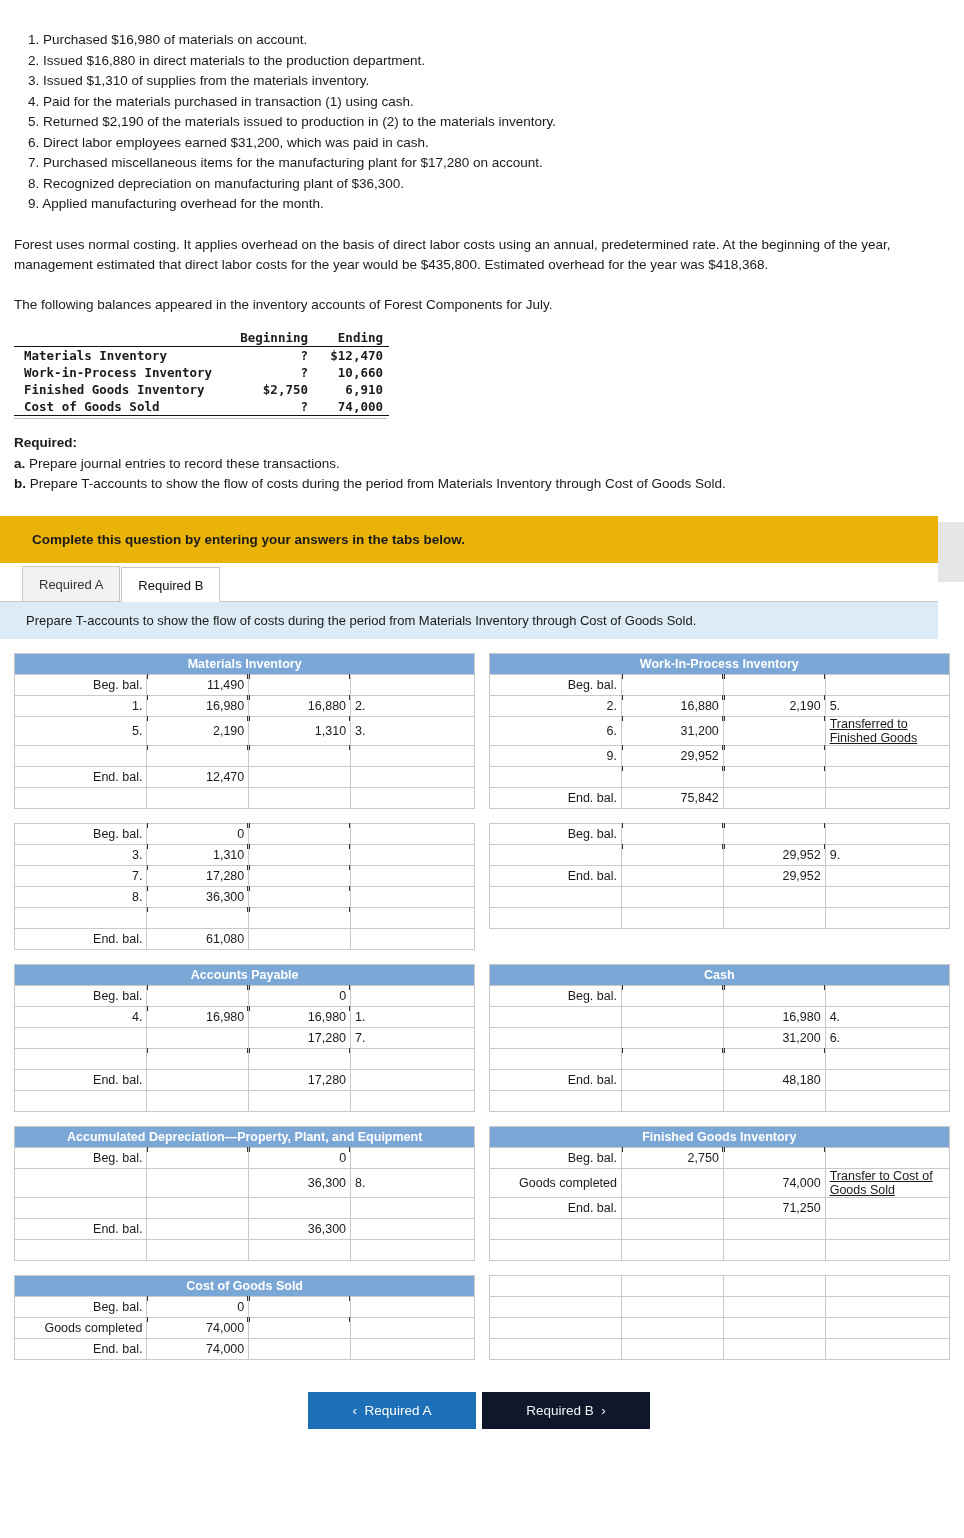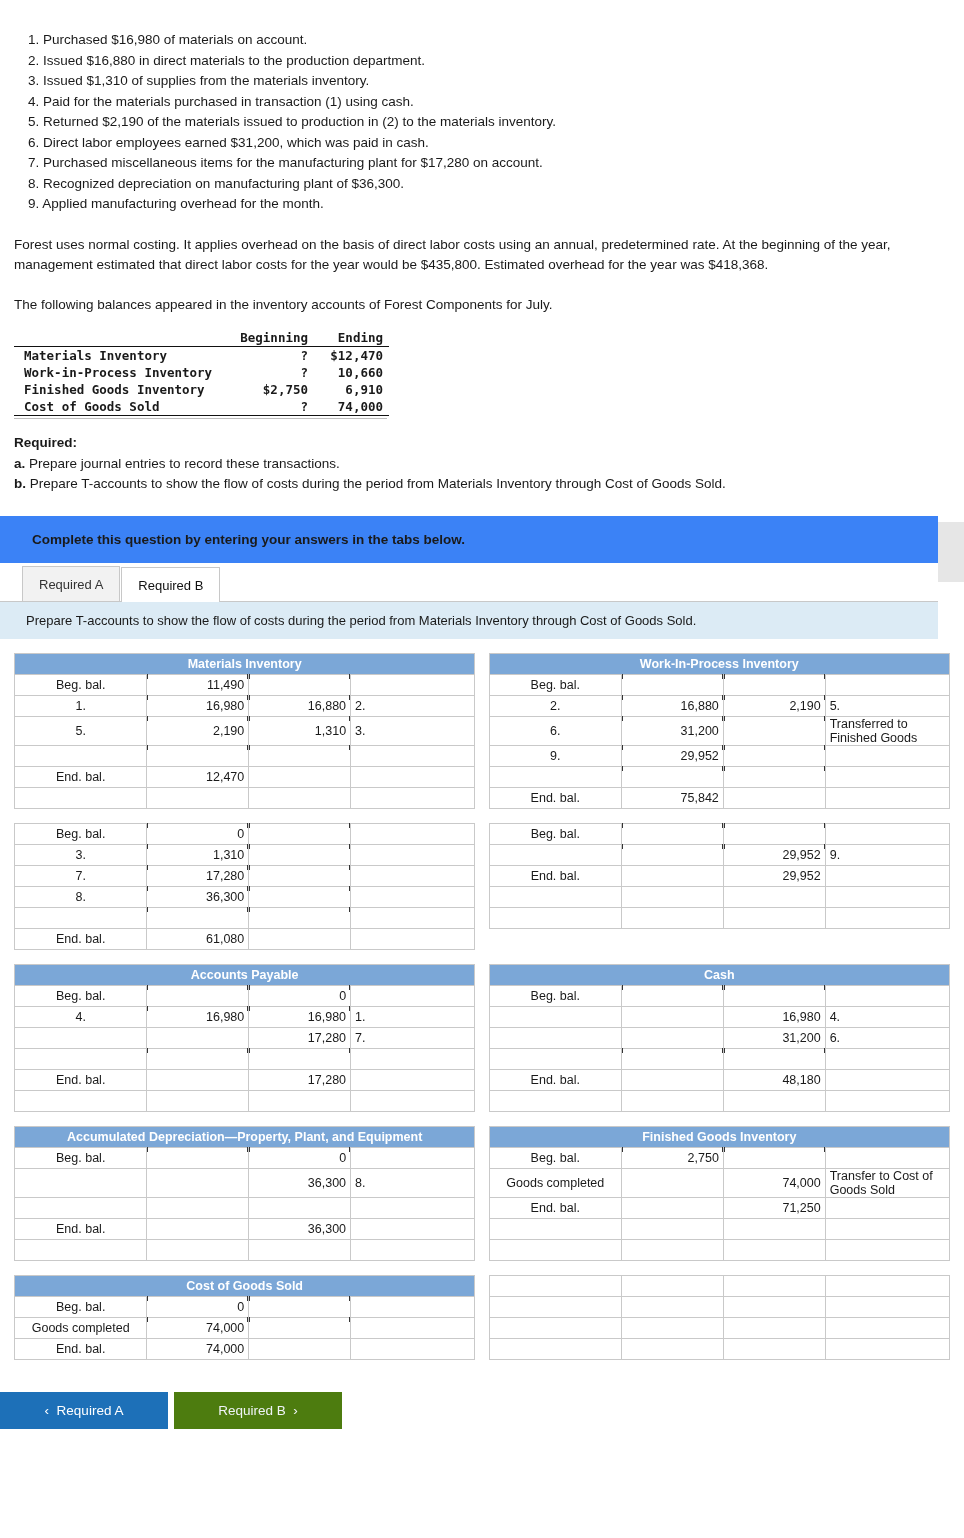--- a/index.html
+++ b/index.html
@@ -25,21 +25,21 @@
   table.bal td.lbl { text-align: left; padding-left: 10px; }
   table.bal tr.hdr th { border-bottom: 1px solid #111; padding-bottom: 1px; }
   table.bal tr.last td { border-bottom: 1px solid #111; }
   .bal-underline { border-bottom: 1px solid #bdbdbd; margin-top: 2px; width: 373px; }
 
   .required { margin: 14px 14px 0 14px; line-height: 1.5; font-size: 13.5px; }
   .required b { font-weight: bold; }
 
   .graybar {
     margin-top: 22px;
-    background: #3b82f6;
+    background: #eab308;
     padding: 16px 0 16px 32px;
     font-weight: bold;
     font-size: 13.5px;
     width: 938px;
   }
 
   .tabs { margin: 0 0 0 22px; display: flex; align-items: flex-end; height: 38px; position: relative; z-index: 3; }
   .tab {
     border: 1px solid #c8c8c8;
     border-bottom: none;
@@ -66,41 +66,41 @@
   td.hdr {
     background: #7ba7d7;
     color: #ffffff;
     font-weight: bold;
     text-align: center;
     height: 21px;
     border: 1px solid #7ba7d7;
   }
   td.gap { border: none !important; background: #fff; }
   td.num { text-align: right; font-size: 12.5px; }
-  td.lbl { text-align: center; font-size: 12.5px; }
+  td.lbl { text-align: right; font-size: 12.5px; }
   td.tag { text-align: left; font-size: 12.5px; padding-left: 3px; }
-  td.note { text-align: left; font-size: 12px; line-height: 1.12; padding: 1px 3px; }
+  td.note { text-align: left; font-size: 12px; line-height: 1.12; padding: 1px 3px; text-decoration: underline; }
   td.blank { }
   .dbl-top { border-top: 1px solid #555 !important; }
 
   
   .hookwrap { position: relative; }
   .hook { position: absolute; top: -1px; left: 0; right: 0; height: 5px; }
   .hook:before, .hook:after {
     content: ""; position: absolute; top: 0; width: 1px; height: 5px; background: #333;
   }
   .hook:before { left: 0; }
   .hook:after { right: 0; }
 
-  .footer { margin-top: 18px; padding: 14px 0 22px 0; display: flex; justify-content: flex-start; gap: 6px; width: 958px; }
+  .footer { margin-top: 18px; padding: 14px 0 22px 0; display: flex; justify-content: center; gap: 6px; width: 958px; }
   .btn {
     min-width: 168px; text-align: center; padding: 11px 10px; font-size: 13.5px; color: #fff;
     background: #1d70b8; border: none; cursor: pointer; font-family: "Liberation Sans", sans-serif;
   }
-  .btn.secondary { background: #4d7c0f; color: #f0f4f8; }
+  .btn.secondary { background: #0f172a; color: #f0f4f8; }
   .rightgray { position: absolute; top: 522px; right: 0; width: 26px; height: 60px; background: #e6e6e6; }
 </style>
 </head>
 <body>
 
 <div class="page">
 
   <div class="intro">
 
     <div class="tx-list">

